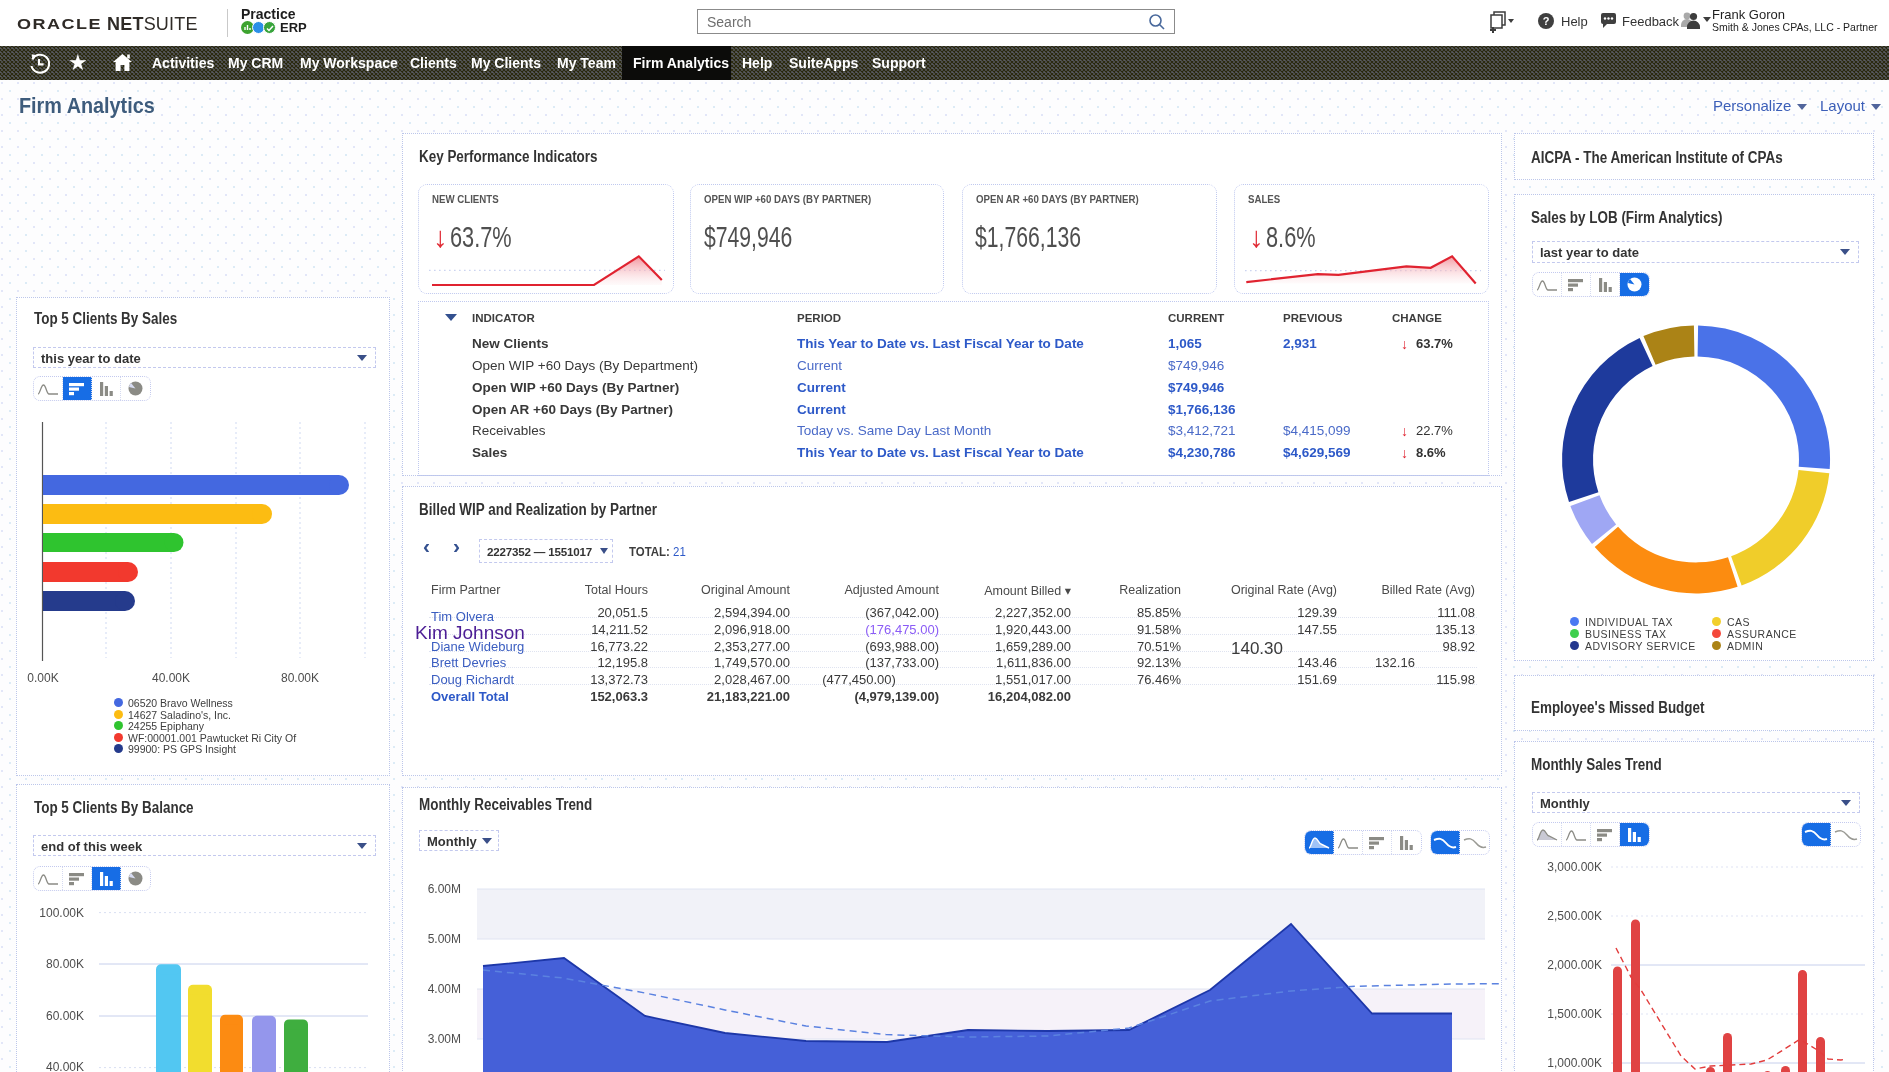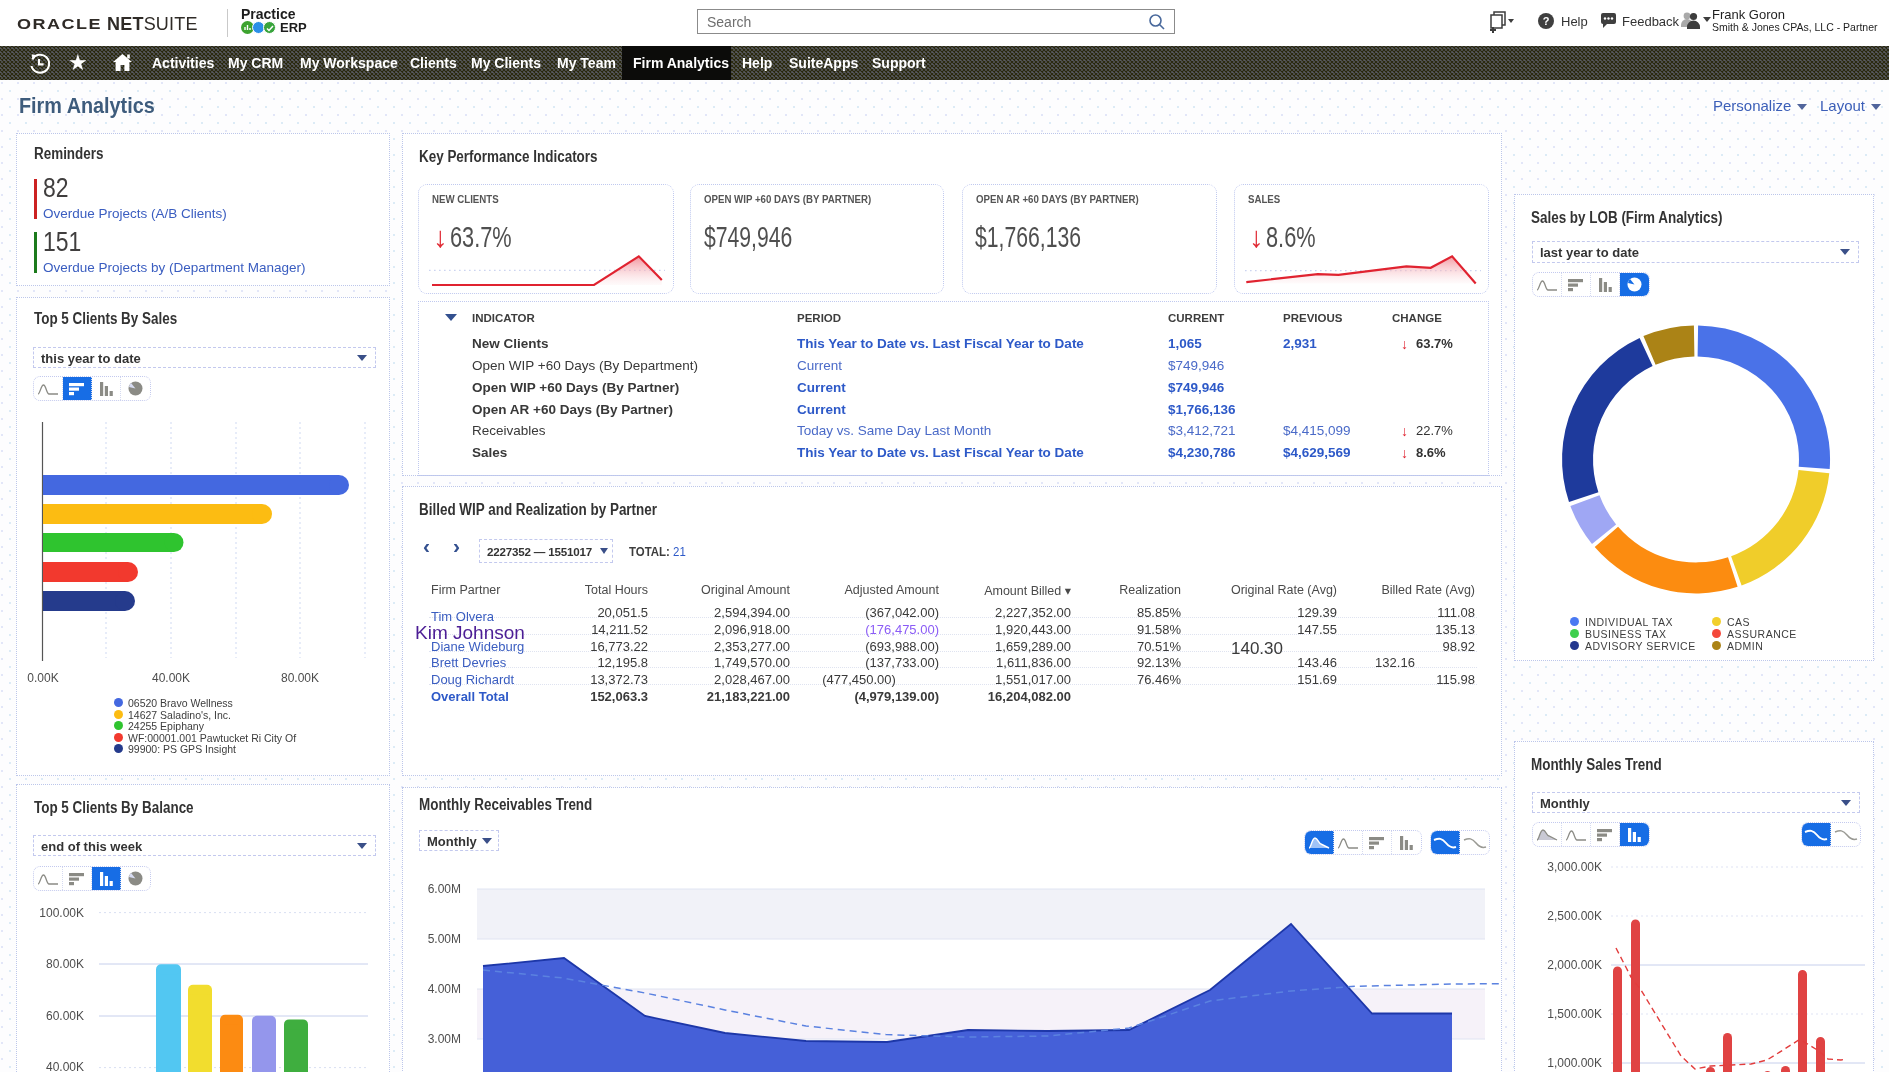--- a/index.html
+++ b/index.html
@@ -105,29 +105,20 @@
  <div class="navitem" style="left:633px">Firm Analytics</div>
  <div class="navitem" style="left:742px">Help</div>
  <div class="navitem" style="left:789px">SuiteApps</div>
  <div class="navitem" style="left:872px">Support</div>
 </div>
 <div class="content">
  <div class="hdg">Firm Analytics</div>
  <div class="toplink" style="left:1713px">Personalize<span class="tcaret"></span></div>
  <div class="toplink" style="left:1820px">Layout<span class="tcaret"></span></div>
 
- <div class="panel" style="left:16px;top:53px;width:374px;height:153px">
-  <div class="ptitle" style="left:17px;top:11px">Reminders</div>
-  <div style="position:absolute;left:17px;top:45px;width:3px;height:40px;background:#cc2222"></div>
-  <div style="position:absolute;left:26px;top:38px;font-size:28px;color:#403e3e;transform:scaleX(.82);transform-origin:0 0">82</div>
-  <div style="position:absolute;left:26px;top:72px;font-size:13.5px;color:#3a5dc0">Overdue Projects (A/B Clients)</div>
-  <div style="position:absolute;left:17px;top:98px;width:3px;height:41px;background:#1c7a1c"></div>
-  <div style="position:absolute;left:26px;top:92px;font-size:28px;color:#403e3e;transform:scaleX(.82);transform-origin:0 0">151</div>
-  <div style="position:absolute;left:26px;top:126px;font-size:13.5px;color:#3a5dc0">Overdue Projects by (Department Manager)</div>
- </div>
 
  <div class="panel" style="left:16px;top:217px;width:374px;height:479px">
   <div class="ptitle" style="left:17px;top:12px">Top 5 Clients By Sales</div>
   <div class="drop" style="left:16px;top:49px;width:343px;height:21px">
         <span class="lab">this year to date</span>
         <span class="caret"></span>
       </div>
   <div class="icgroup" style="left:16px;top:78px">
    <div class="cell">
           <svg width="22" height="14" viewBox="0 0 22 14">
@@ -390,20 +381,23 @@
 <div style="position:absolute;left:618px;top:185px;width:160px;text-align:right;font-size:13px;font-weight:normal;color:#3a3a3a">76.46%</div>
 <div style="position:absolute;left:774px;top:185px;width:160px;text-align:right;font-size:13px;font-weight:normal;color:#3a3a3a">151.69</div>
 <div style="position:absolute;left:912px;top:185px;width:160px;text-align:right;font-size:13px;font-weight:normal;color:#3a3a3a">115.98</div>
 <div style="position:absolute;left:28px;top:202px;font-size:13px;font-weight:bold;color:#2d59c8">Overall Total</div>
 <div style="position:absolute;left:85px;top:202px;width:160px;text-align:right;font-size:13px;font-weight:bold;color:#3a3a3a">152,063.3</div>
 <div style="position:absolute;left:227px;top:202px;width:160px;text-align:right;font-size:13px;font-weight:bold;color:#3a3a3a">21,183,221.00</div>
 <div style="position:absolute;left:376px;top:202px;width:160px;text-align:right;font-size:13px;font-weight:bold;color:#3a3a3a">(4,979,139.00)</div>
 <div style="position:absolute;left:508px;top:202px;width:160px;text-align:right;font-size:13px;font-weight:bold;color:#3a3a3a">16,204,082.00</div>
  </div>
 
+ <div class="panel" style="left:1514px;top:53px;width:360px;height:47px">
+  <div class="ptitle" style="left:16px;top:15px">AICPA - The American Institute of CPAs</div>
+ </div>
 
  <div class="panel" style="left:1514px;top:114px;width:360px;height:467px">
   <div class="ptitle" style="left:16px;top:14px">Sales by LOB (Firm Analytics)</div>
   <div class="drop" style="left:17px;top:46px;width:327px;height:22px">
         <span class="lab">last year to date</span>
         <span class="caret"></span>
       </div>
   <div class="icgroup" style="left:17px;top:77px">
    <div class="cell">
           <svg width="22" height="14" viewBox="0 0 22 14">
@@ -444,20 +438,23 @@
    <div><span style="display:inline-block;width:9px;height:9px;border-radius:50%;background:#3ecf4e;margin-right:6px"></span>BUSINESS TAX</div>
    <div><span style="display:inline-block;width:9px;height:9px;border-radius:50%;background:#24388f;margin-right:6px"></span>ADVISORY SERVICE</div>
   </div>
   <div style="position:absolute;left:197px;top:422px;font-size:10.5px;color:#3d3d3d;line-height:11.8px;letter-spacing:.5px">
    <div><span style="display:inline-block;width:9px;height:9px;border-radius:50%;background:#f2cf2c;margin-right:6px"></span>CAS</div>
    <div><span style="display:inline-block;width:9px;height:9px;border-radius:50%;background:#f4483a;margin-right:6px"></span>ASSURANCE</div>
    <div><span style="display:inline-block;width:9px;height:9px;border-radius:50%;background:#ab8316;margin-right:6px"></span>ADMIN</div>
   </div>
  </div>
 
+ <div class="panel" style="left:1514px;top:595px;width:360px;height:56px">
+  <div class="ptitle" style="left:16px;top:23px">Employee's Missed Budget</div>
+ </div>
 
  <div class="panel" style="left:402px;top:707px;width:1100px;height:290px">
   <div class="ptitle" style="left:16px;top:8px">Monthly Receivables Trend</div>
   <div class="drop" style="left:16px;top:42px;width:80px;height:21px">
         <span class="lab">Monthly</span>
         <span class="caret" style="right:6px"></span>
       </div>
   <div class="icgroup" style="left:901px;top:42px">
    <div class="cell sel">
           <svg width="22" height="15" viewBox="0 0 22 15">

